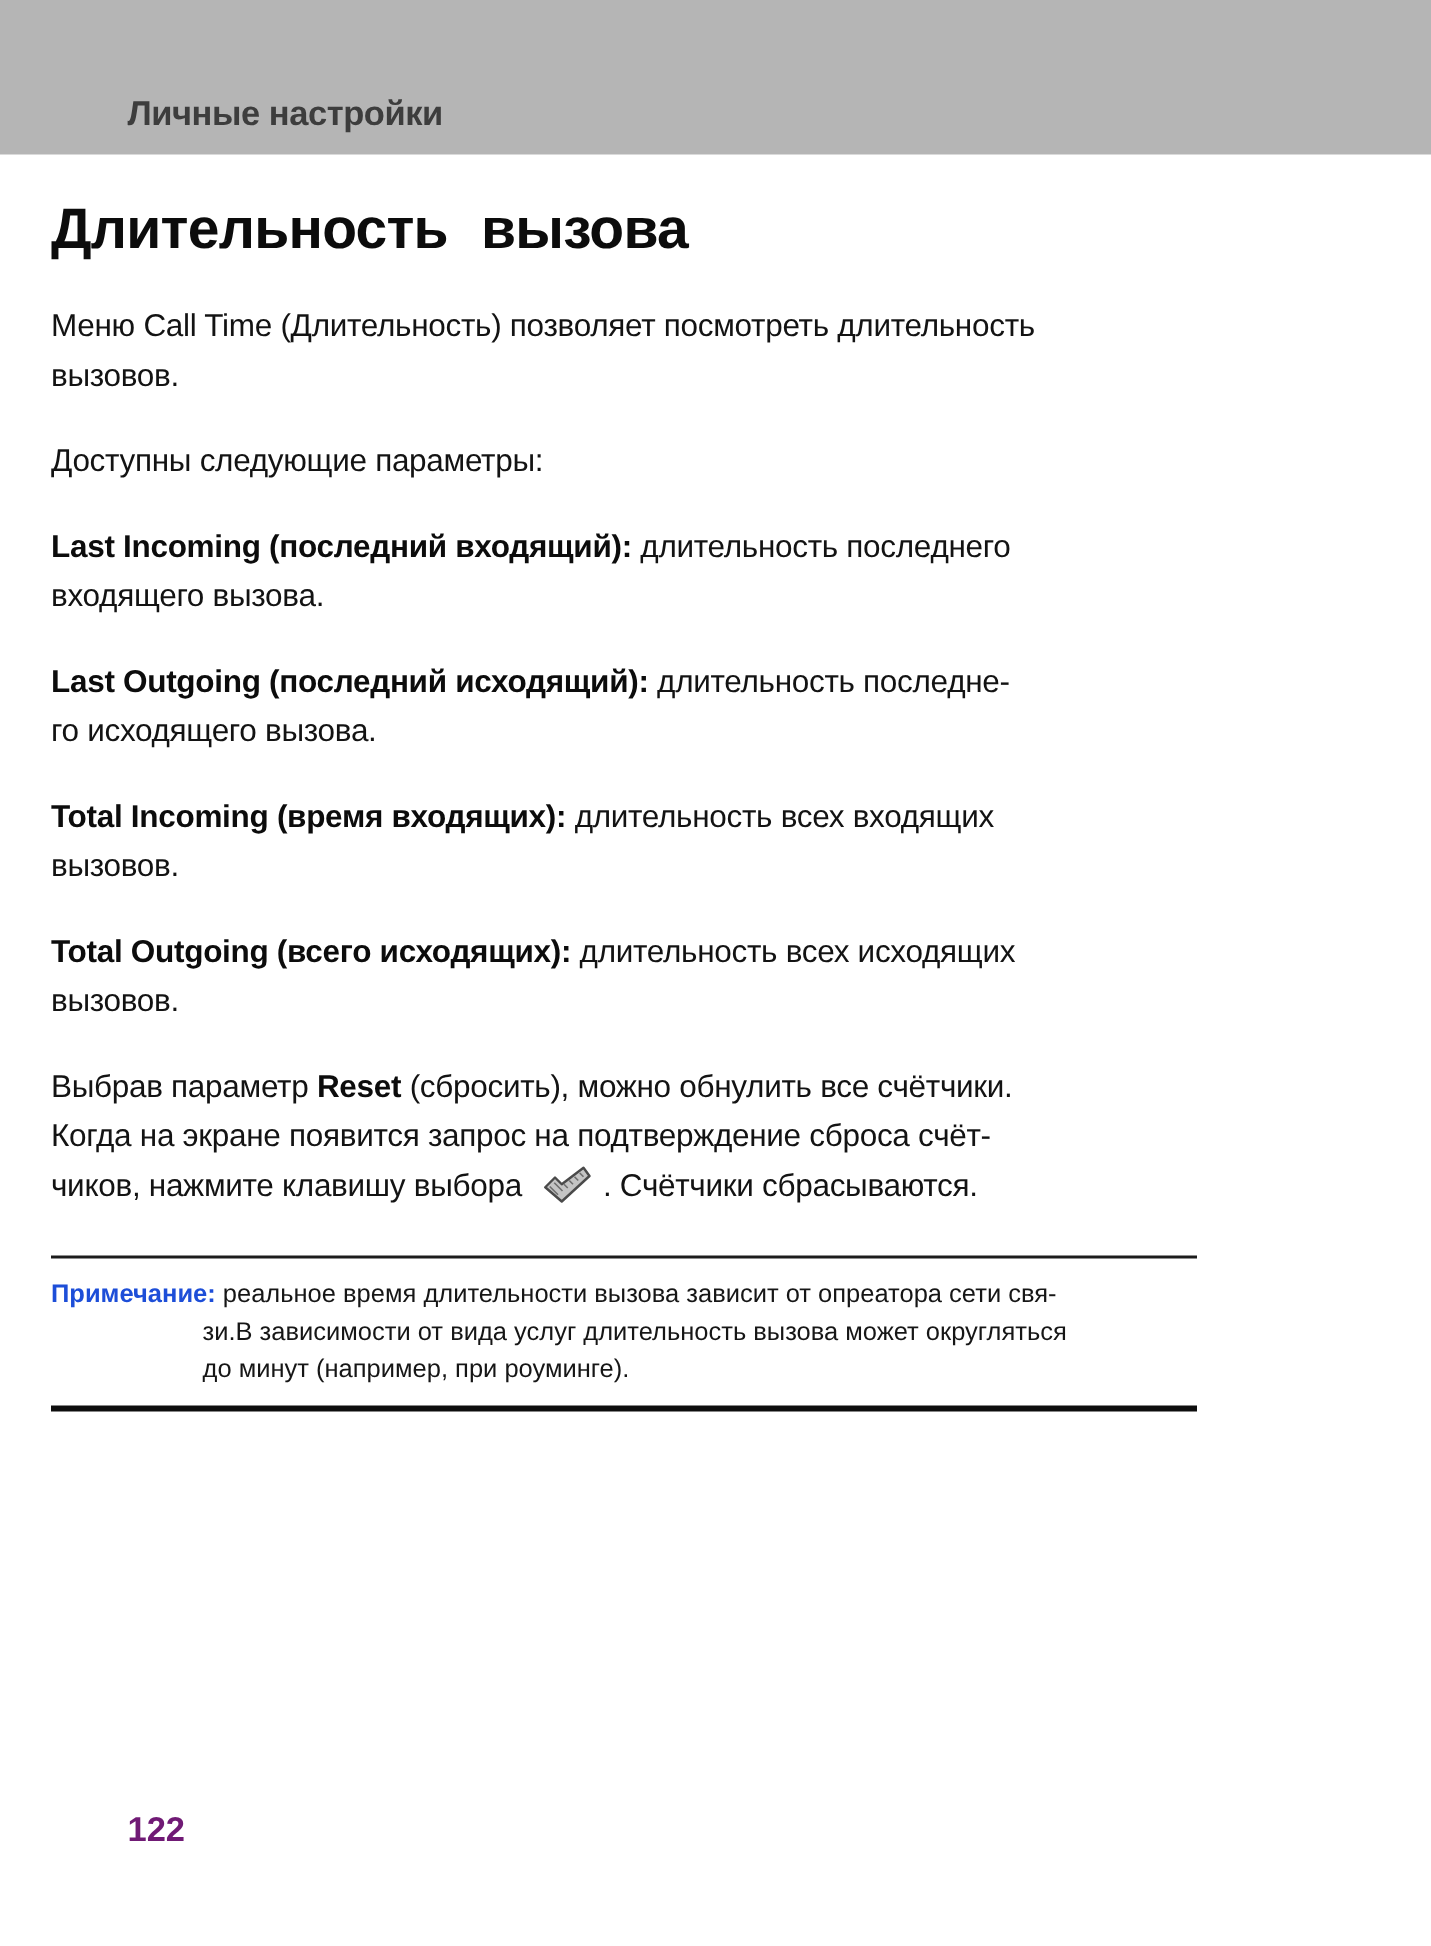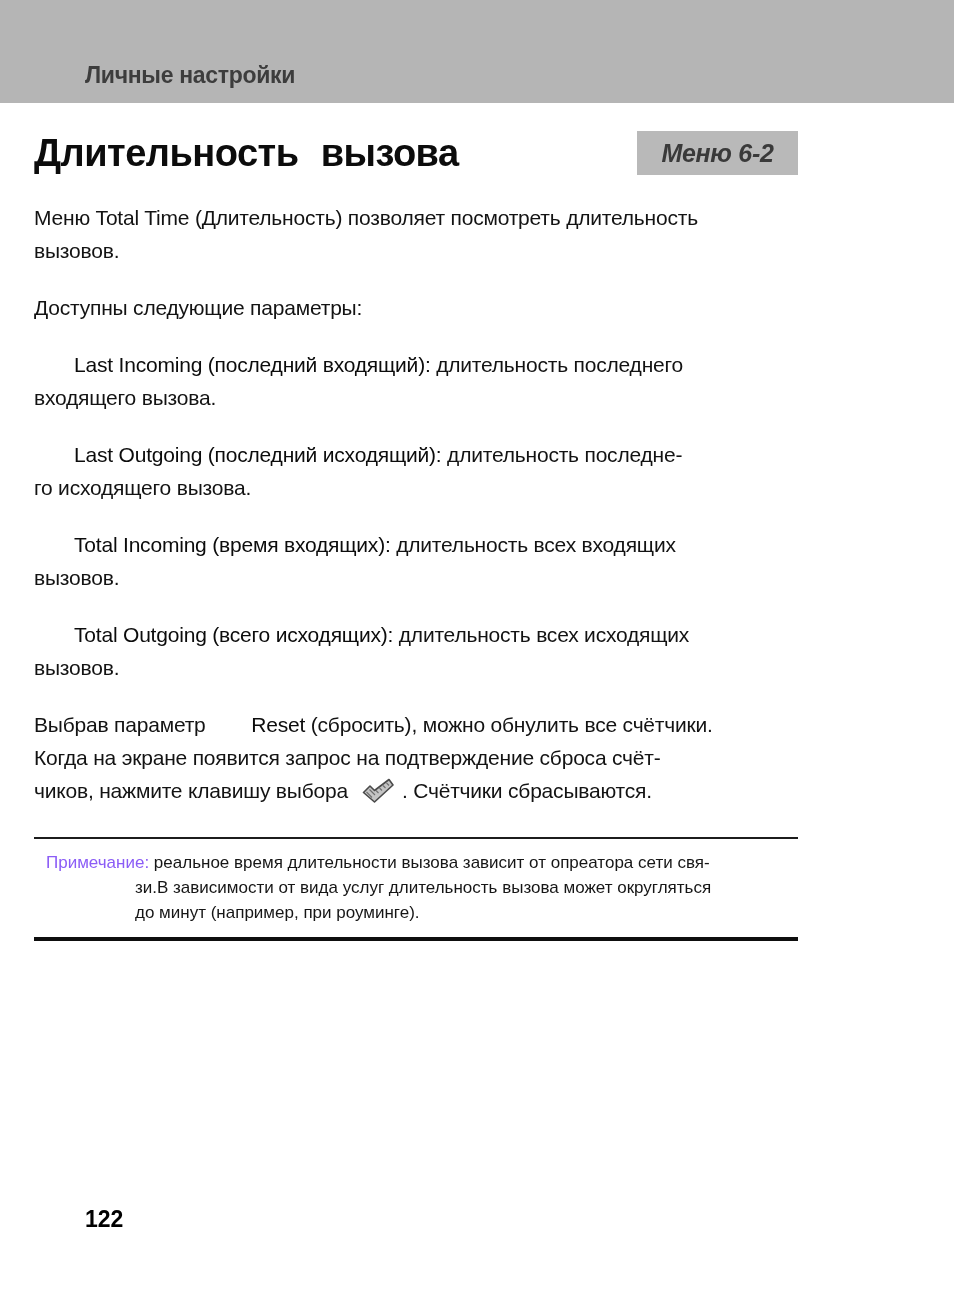--- a/index.html
+++ b/index.html
@@ -56,68 +56,67 @@
     letter-spacing: -0.3px;
   }
   
   .para {
     font-size: 21px;
     line-height: 33px;
     letter-spacing: -0.2px;
     white-space: pre-line;
     color: #131313;
   }
-  .para b { font-weight: normal; color: #0c0c0c; margin-left: 40px; }
+  .para b { font-weight: bold; color: #0c0c0c; }
   .p-first { margin-top: 26px; }
   .p-next  { margin-top: 24px; }
   .inline-icon {
     display: inline-block;
     vertical-align: -6px;
     margin: 0 8px 0 12px;
   }
   
   .rule-thin  { margin-top: 24px; border: 0; border-top: 2px solid #1c1c1c; }
   .rule-thick { margin-top: 12px; border: 0; border-top: 4px solid #0e0e0e; }
   .note {
     margin-top: 11px;
     font-size: 17px;
     line-height: 25px;
     white-space: pre-line;
     color: #161616;
     padding-left: 101px;
     text-indent: -101px;
   }
-  .note b { font-weight: normal; color: #8b5cf6; margin-left: 12px; }
+  .note b { font-weight: bold; color: #1d4ed8; }
   
   .page-num {
     position: absolute;
     left: 85px;
     top: 1206px;
     font-size: 23px;
     font-weight: bold;
-    color: #000000;
+    color: #701a75;
   }
 </style>
 </head>
 <body>
 
 <div class="page">
 
   <div class="topbar">
     <span class="crumb">Личные настройки</span>
   </div>
 
   <div class="content">
 
     <div class="title-row">
       <span class="doc-title">Длительность вызова</span>
-      <span class="menu-badge">Меню 6-2</span>
     </div>
 
-    <p class="para p-first">Меню Total Time (Длительность) позволяет посмотреть длительность
+    <p class="para p-first">Меню Call Time (Длительность) позволяет посмотреть длительность
 вызовов.</p>
 
     <p class="para p-next">Доступны следующие параметры:</p>
 
     <p class="para p-next"><b>Last Incoming (последний входящий):</b><span> длительность последнего
 входящего вызова.</span></p>
 
     <p class="para p-next"><b>Last Outgoing (последний исходящий):</b><span> длительность последне-
 го исходящего вызова.</span></p>
 

